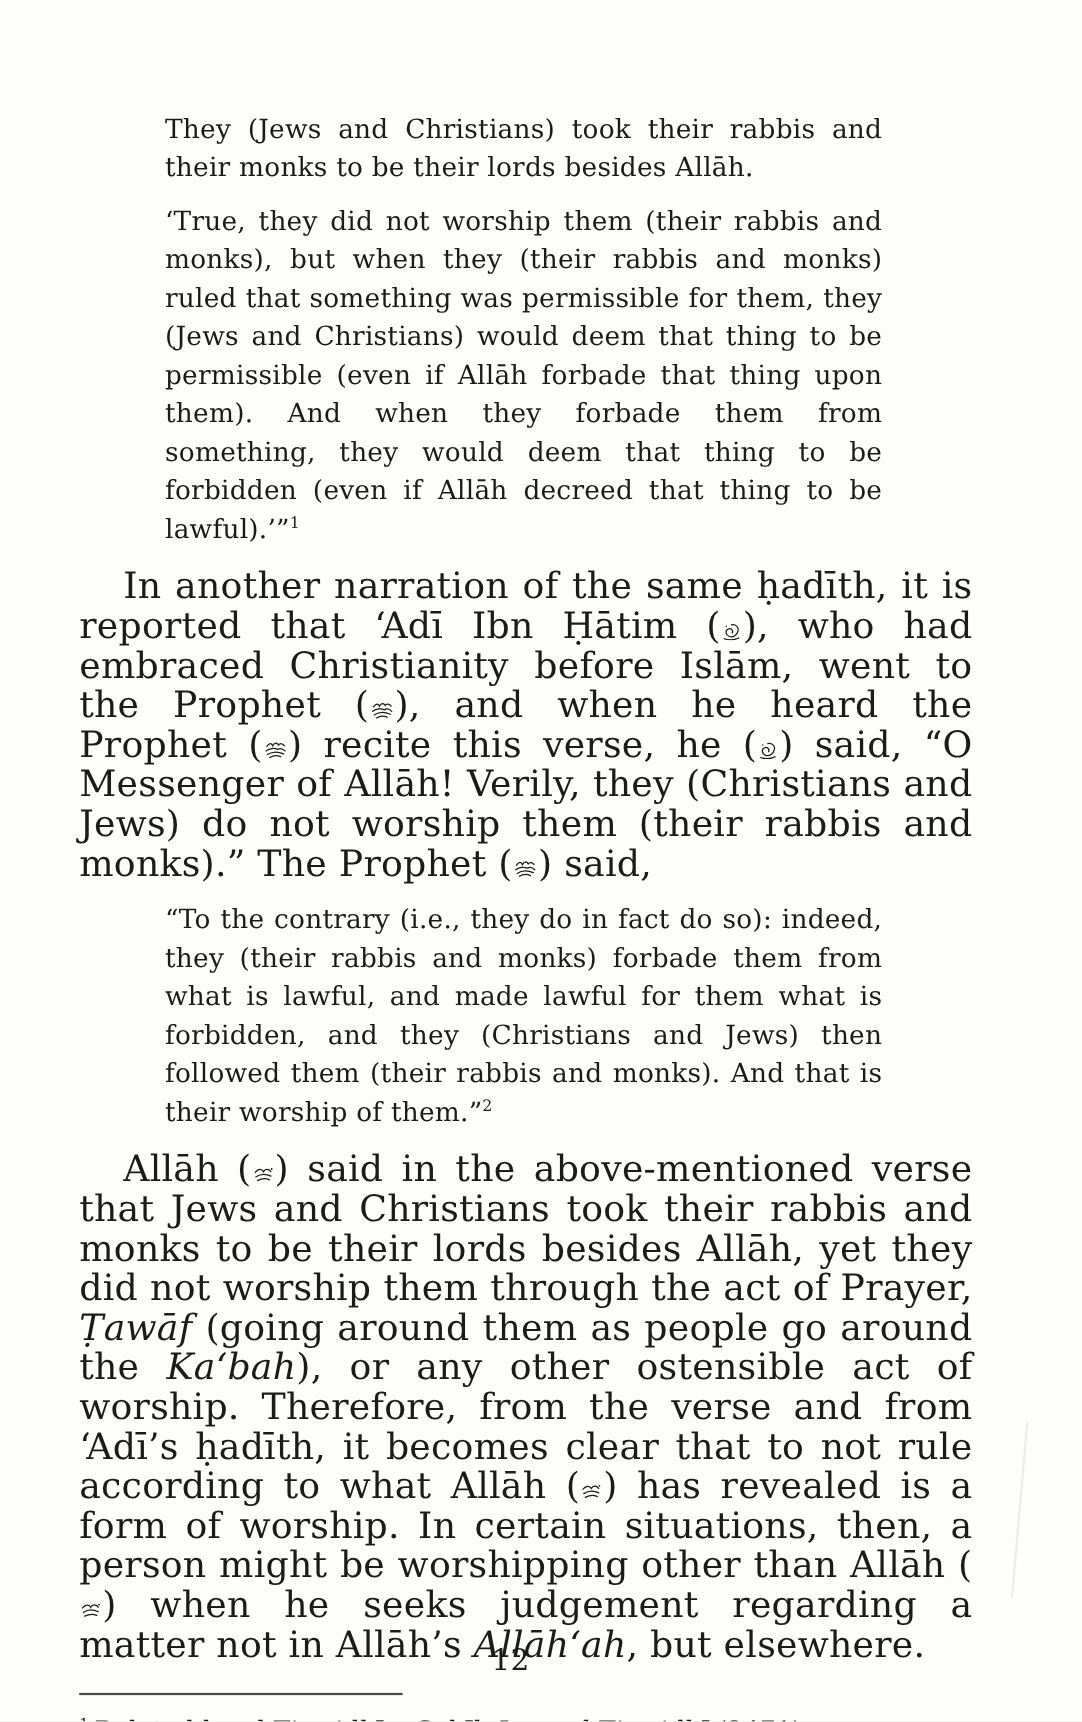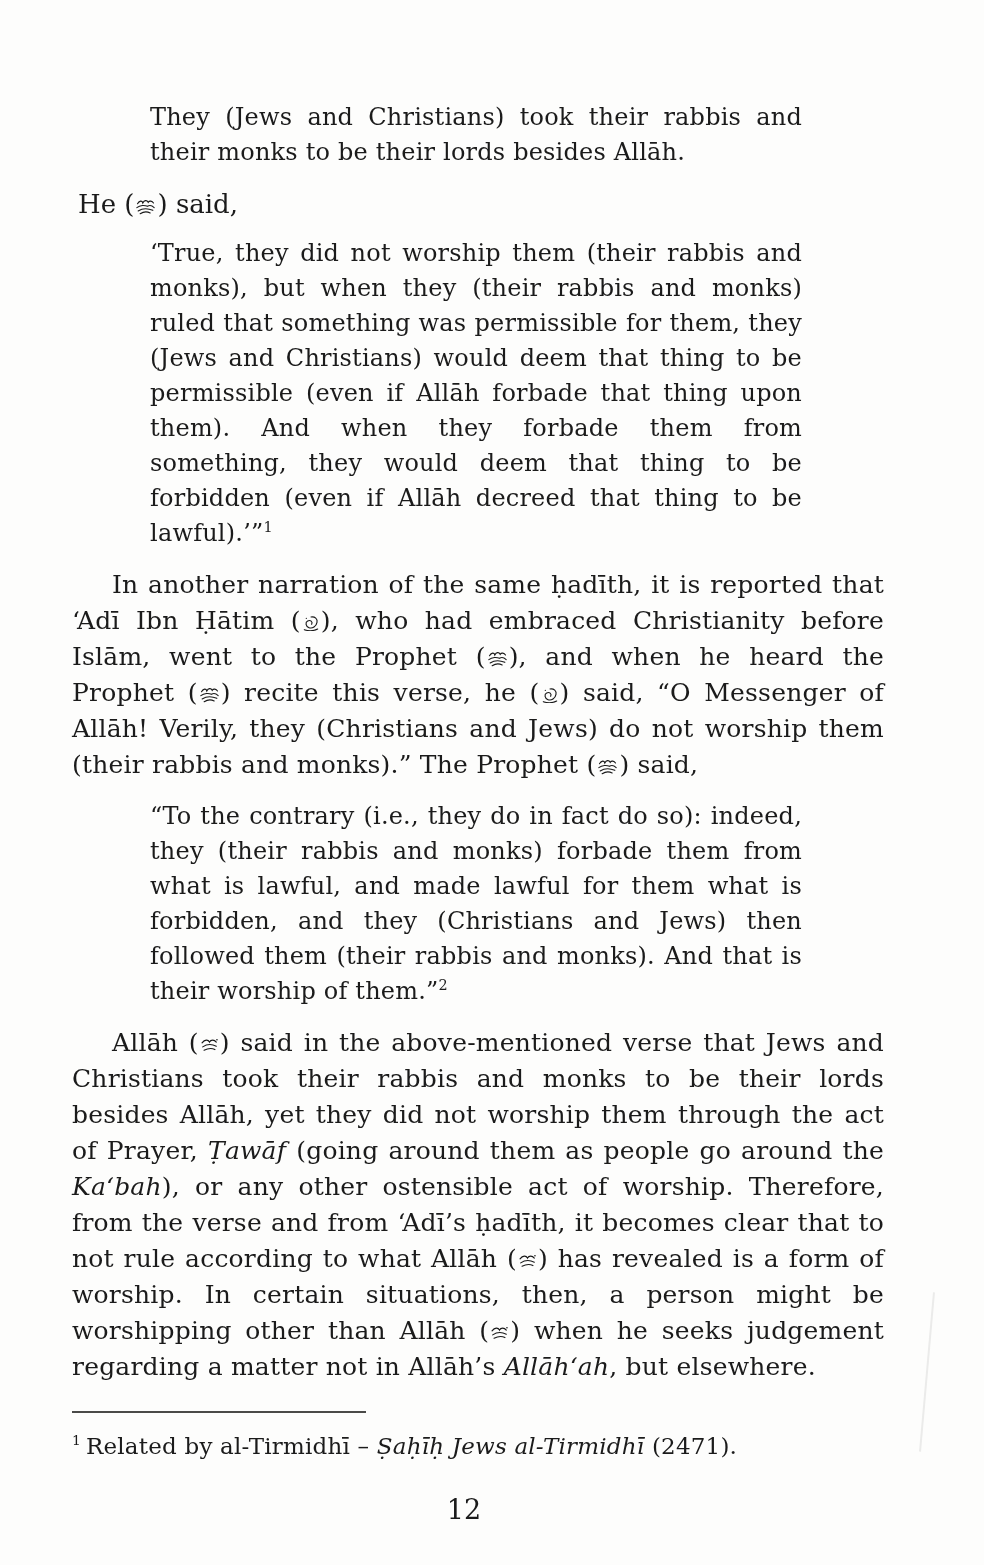--- a/index.html
+++ b/index.html
@@ -32,21 +32,21 @@
     letter-spacing: 0.2px;
   }
   .attribution {
     margin: 16px 0 14px 6px;
     font-size: 26px;
     line-height: 36px;
   }
   .paragraph {
     margin: 16px 0;
     width: 812px;
-    font-size: 25px;
+    font-size: 33px;
     line-height: 36px;
     text-align: justify;
     text-indent: 40px;
     letter-spacing: 0.2px;
   }
   em { }
   sup.fnref {
     font-size: 60%;
     vertical-align: super;
     line-height: 0;
@@ -100,28 +100,20 @@
     transform: rotate(5deg);
   }
 </style>
 </head>
 <body>
 
 <main class="page">
   <section class="text-column">
     <div id="blocks">
         <div class="quote">They (Jews and Christians) took their rabbis and their monks to be their lords besides Allāh.</div>
-        <div class="attribution">He (<span class="honorific" title="ﷺ"><svg viewBox="0 0 30 24" width="21" height="16">
-              <g fill="none" stroke="currentColor" stroke-width="1.7" stroke-linecap="round">
-                <path d="M3 7 C6 2,10 2,11 6 C13 2,17 1,19 5 C21 2,25 3,27 6"></path>
-                <path d="M2 13 C7 9,14 9,18 11 C21 9,25 10,28 13"></path>
-                <path d="M4 18 C10 14,19 14,26 17"></path>
-                <path d="M7 22 C12 19,18 19,22 21"></path>
-              </g>
-            </svg></span>) said,</div>
         <div class="quote">‘True, they did not worship them (their rabbis and monks), but when they (their rabbis and monks) ruled that something was permissible for them, they (Jews and Christians) would deem that thing to be permissible (even if Allāh forbade that thing upon them). And when they forbade them from something, they would deem that thing to be forbidden (even if Allāh decreed that thing to be lawful).’”<sup class="fnref">1</sup></div>
         <div class="paragraph">In another narration of the same ḥadīth, it is reported that ‘Adī Ibn Ḥātim (<span class="honorific" title="رضي الله عنه"><svg viewBox="0 0 26 24" width="18" height="16">
               <g fill="none" stroke="currentColor" stroke-width="1.7" stroke-linecap="round">
                 <path d="M13 3 C19 2,23 6,22 11 C21 17,15 21,10 19 C5 17,4 11,8 9 C12 7,16 10,14 14"></path>
                 <path d="M3 22 C9 24,17 24,23 21"></path>
                 <circle cx="6" cy="5" r="1" fill="currentColor" stroke="none"></circle>
               </g>
             </svg></span>), who had embraced Christianity before Islām, went to the Prophet (<span class="honorific" title="ﷺ"><svg viewBox="0 0 30 24" width="21" height="16">
               <g fill="none" stroke="currentColor" stroke-width="1.7" stroke-linecap="round">
                 <path d="M3 7 C6 2,10 2,11 6 C13 2,17 1,19 5 C21 2,25 3,27 6"></path>

